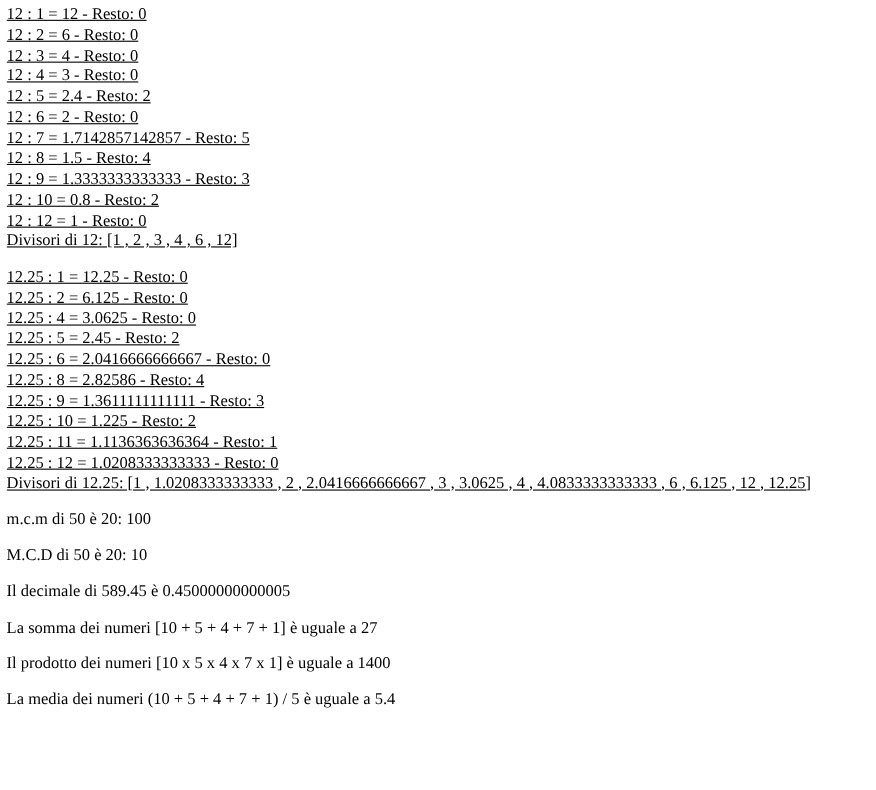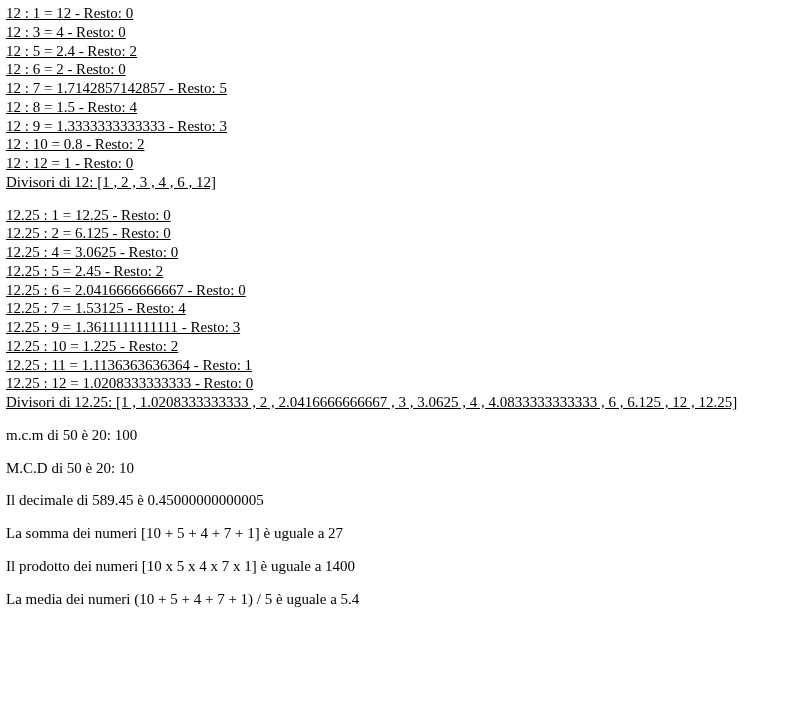--- a/index.html
+++ b/index.html
@@ -16,38 +16,40 @@
   .line {
     display: block;
     text-decoration: underline;
   }
 </style>
 </head>
 <body>
 
 <p>
   <span class="line">12 : 1 = 12 - Resto: 0</span>
+  <span class="line">12 : 2 = 6 - Resto: 0</span>
   <span class="line">12 : 3 = 4 - Resto: 0</span>
+  <span class="line">12 : 4 = 3 - Resto: 0</span>
   <span class="line">12 : 5 = 2.4 - Resto: 2</span>
   <span class="line">12 : 6 = 2 - Resto: 0</span>
   <span class="line">12 : 7 = 1.7142857142857 - Resto: 5</span>
   <span class="line">12 : 8 = 1.5 - Resto: 4</span>
   <span class="line">12 : 9 = 1.3333333333333 - Resto: 3</span>
   <span class="line">12 : 10 = 0.8 - Resto: 2</span>
   <span class="line">12 : 12 = 1 - Resto: 0</span>
   <span class="line">Divisori di 12: [1 , 2 , 3 , 4 , 6 , 12]</span>
 </p>
 
 <p>
   <span class="line">12.25 : 1 = 12.25 - Resto: 0</span>
   <span class="line">12.25 : 2 = 6.125 - Resto: 0</span>
   <span class="line">12.25 : 4 = 3.0625 - Resto: 0</span>
   <span class="line">12.25 : 5 = 2.45 - Resto: 2</span>
   <span class="line">12.25 : 6 = 2.0416666666667 - Resto: 0</span>
-  <span class="line">12.25 : 7 = 1.53125 - Resto: 4</span>
+  <span class="line">12.25 : 8 = 2.82586 - Resto: 4</span>
   <span class="line">12.25 : 9 = 1.3611111111111 - Resto: 3</span>
   <span class="line">12.25 : 10 = 1.225 - Resto: 2</span>
   <span class="line">12.25 : 11 = 1.1136363636364 - Resto: 1</span>
   <span class="line">12.25 : 12 = 1.0208333333333 - Resto: 0</span>
   <span class="line">Divisori di 12.25: [1 , 1.0208333333333 , 2 , 2.0416666666667 , 3 , 3.0625 , 4 , 4.0833333333333 , 6 , 6.125 , 12 , 12.25]</span>
 </p>
 
 <p>m.c.m di 50 è 20: 100</p>
 <p>M.C.D di 50 è 20: 10</p>
 <p>Il decimale di 589.45 è 0.45000000000005</p>

